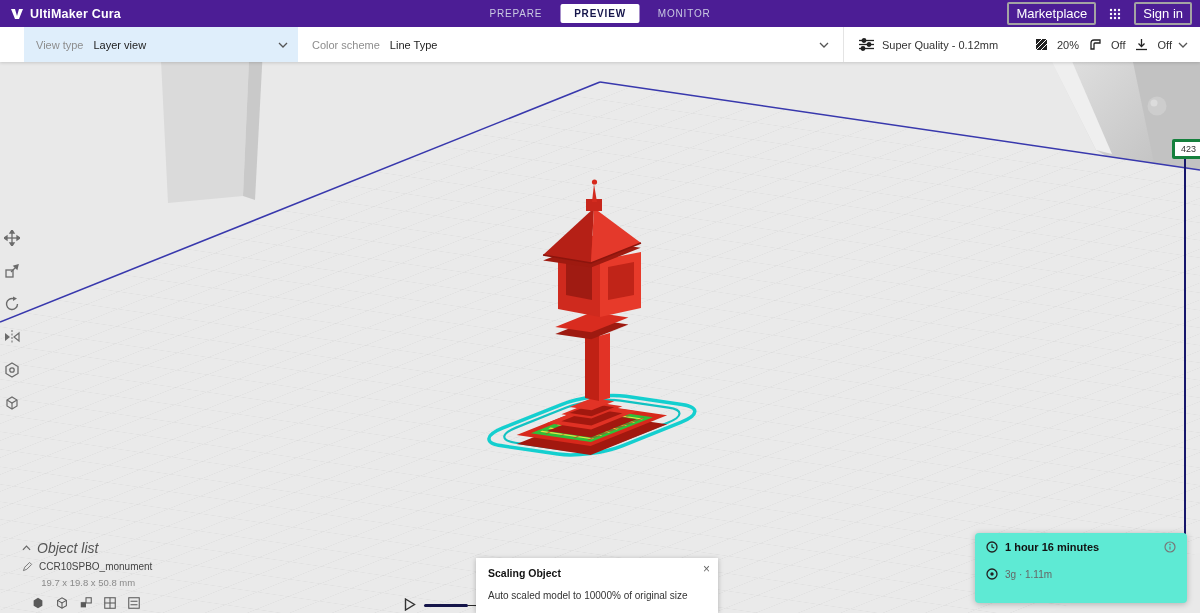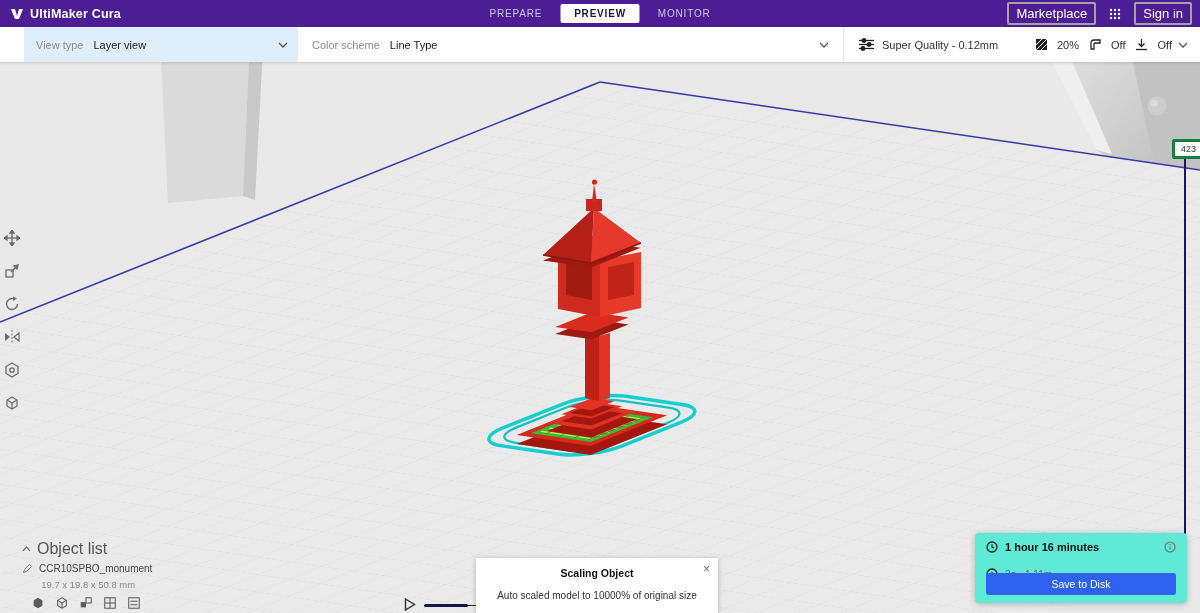--- a/index.html
+++ b/index.html
@@ -60,34 +60,34 @@
     position:absolute;left:1172px;top:139px;width:27px;height:14px;z-index:6;
     background:#fff;border:3px solid #15803d;border-radius:2px;font-size:9px;color:#333;
     display:flex;align-items:center;justify-content:center;cursor:pointer;
   }
   .layer-track{
     position:absolute;left:1184px;top:153px;width:2px;height:390px;background:#16166b;z-index:5;cursor:pointer;
   }
   
   .objectlist{position:absolute;left:22px;top:540px;z-index:6;color:#555;}
   .ol-row{display:flex;align-items:center;gap:6px;margin-bottom:5px;cursor:pointer;}
-  .ol-label{font-size:16px;color:#555;}
+  .ol-label{font-size:14px;color:#555;font-style:italic;}
   .ol-name{font-size:10px;color:#444;}
   .ol-dims{font-size:9.5px;color:#8a8a8a;margin-left:2px;text-align:center;}
   .bottom-icons{position:absolute;left:30px;top:595px;z-index:6;display:flex;gap:9px;}
   .bottom-icons .tool-btn{width:15px;height:15px;}
   
   .playback{position:absolute;left:404px;top:598px;z-index:6;display:flex;align-items:center;gap:8px;}
   .pb-line{position:relative;width:152px;height:8px;}
   .pb-thick{position:absolute;left:0;top:3px;width:44px;height:3px;background:#15154a;border-radius:2px;}
   .pb-thin{position:absolute;left:44px;top:4px;width:108px;height:1.5px;background:#2a2a2a;}
   
   .notification{
     position:absolute;left:476px;top:558px;width:242px;height:55px;background:#fff;z-index:7;
-    box-shadow:0 1px 5px rgba(0,0,0,.25);padding:9px 12px;box-sizing:border-box;text-align:center;
+    box-shadow:0 1px 5px rgba(0,0,0,.25);padding:9px 12px;box-sizing:border-box;
   }
   .notif-title{font-size:10.5px;font-weight:bold;color:#111;}
   .notif-msg{font-size:10px;color:#333;margin-top:11px;}
   .notif-close{
     position:absolute;right:8px;top:5px;font-size:12px;color:#666;cursor:pointer;line-height:12px;
   }
   
   .summary{
     position:absolute;left:975px;top:533px;width:212px;height:70px;background:#5eead4;z-index:7;
     border-radius:4px;box-shadow:0 1px 6px rgba(0,0,0,.25);box-sizing:border-box;padding:8px 11px;
@@ -474,14 +474,13 @@
       </svg>
     </span>
   </div>
   <div class="sum-row mt3">
     <svg width="12" height="12" viewBox="0 0 12 12">
       <circle cx="6" cy="6" r="5" fill="none" stroke="#222" stroke-width="1.3"></circle>
       <circle cx="6" cy="6" r="1.7" fill="#222"></circle>
     </svg>
     <span class="sum-material">3g · 1.11m</span>
   </div>
-  <button class="save-btn">Save to Disk</button>
 </div>
 
 </body></html>

